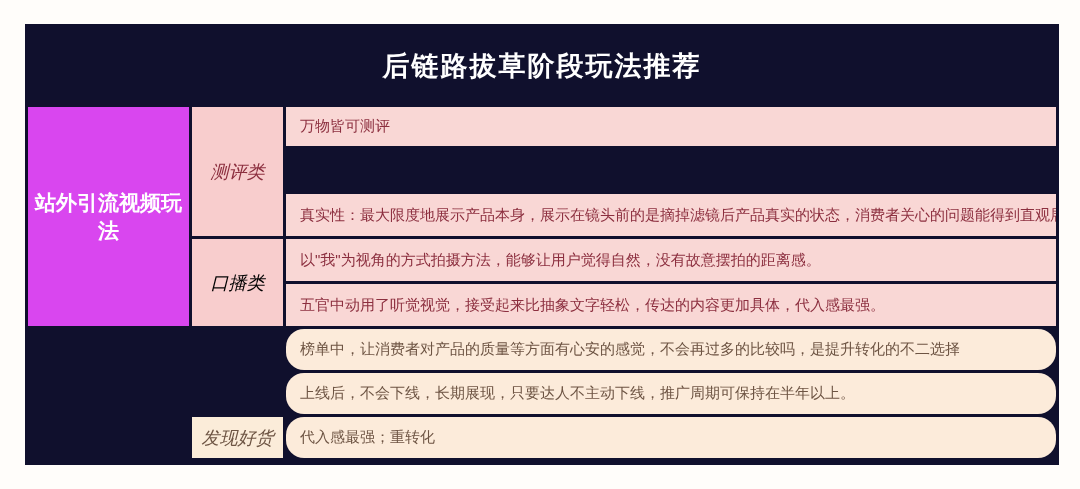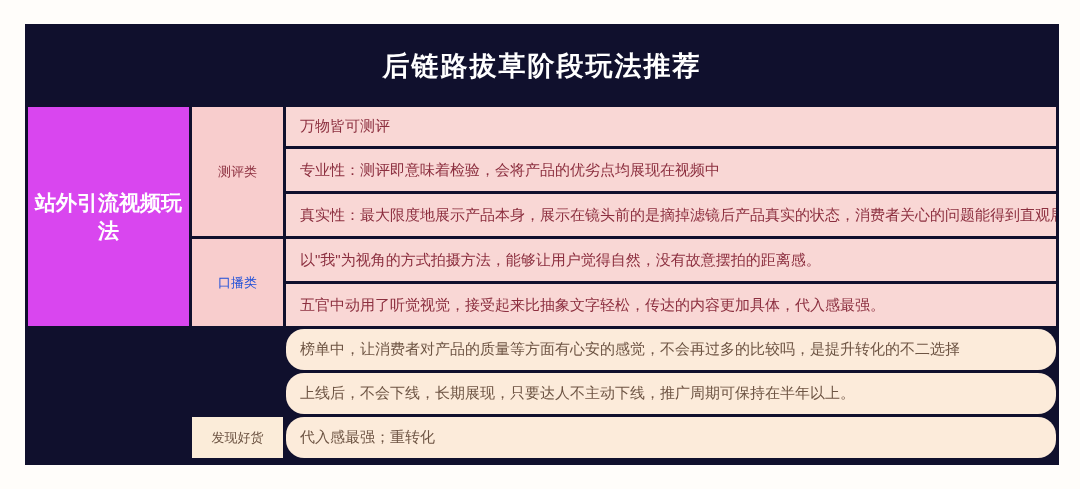--- a/index.html
+++ b/index.html
@@ -40,26 +40,27 @@
     justify-content: center;
     font-size: 21px;
     font-weight: bold;
     text-align: center;
   }
   .sec-red    { grid-row: 1 / span 5; grid-column: 1; background: #d946ef; color: #ffffff; }
   .sec-orange { grid-row: 6 / span 3; grid-column: 1; background: #f0a04c; color: #331a24; }
 
   .label-cell {
     justify-content: center;
-    font-size: 13px;
+    font-size: 18px;
     grid-column: 2;
     text-align: center;
+    font-style: italic;
   }
   .grp-1 { grid-row: 1 / span 3; background: #f8cdcd; color: #8c2f3f; }
-  .grp-2 { grid-row: 4 / span 2; background: #f8cdcd; color: #1d4ed8; }
+  .grp-2 { grid-row: 4 / span 2; background: #f8cdcd; color: #000000; }
   .grp-3 { grid-row: 6 / span 2; background: #fbecd9; color: #6d5443; }
   .grp-4 { grid-row: 8;          background: #fbecd9; color: #6d5443; }
 
   .row-cell {
     grid-column: 3;
     padding-left: 14px;
     padding-right: 10px;
     font-size: 15px;
     white-space: nowrap;
     overflow: hidden;
@@ -76,21 +77,20 @@
 
   <div class="grid">
 
     <div class="cell section-cell sec-red">站外引流视频玩法</div>
 
     <div class="cell label-cell grp-1">测评类</div>
     <div class="cell label-cell grp-2">口播类</div>
     <div class="cell label-cell grp-4">发现好货</div>
 
     <div class="cell row-cell row-pink" style="grid-row:1">万物皆可测评</div>
-    <div class="cell row-cell row-pink" style="grid-row:2">专业性：测评即意味着检验，会将产品的优劣点均展现在视频中</div>
     <div class="cell row-cell row-pink" style="grid-row:3">真实性：最大限度地展示产品本身，展示在镜头前的是摘掉滤镜后产品真实的状态，消费者关心的问题能得到直观展现。</div>
     <div class="cell row-cell row-pink" style="grid-row:4">以"我"为视角的方式拍摄方法，能够让用户觉得自然，没有故意摆拍的距离感。</div>
     <div class="cell row-cell row-pink" style="grid-row:5">五官中动用了听觉视觉，接受起来比抽象文字轻松，传达的内容更加具体，代入感最强。</div>
     <div class="cell row-cell row-cream" style="grid-row:6">榜单中，让消费者对产品的质量等方面有心安的感觉，不会再过多的比较吗，是提升转化的不二选择</div>
     <div class="cell row-cell row-cream" style="grid-row:7">上线后，不会下线，长期展现，只要达人不主动下线，推广周期可保持在半年以上。</div>
     <div class="cell row-cell row-cream" style="grid-row:8">代入感最强；重转化</div>
 
   </div>
 </div>
 

